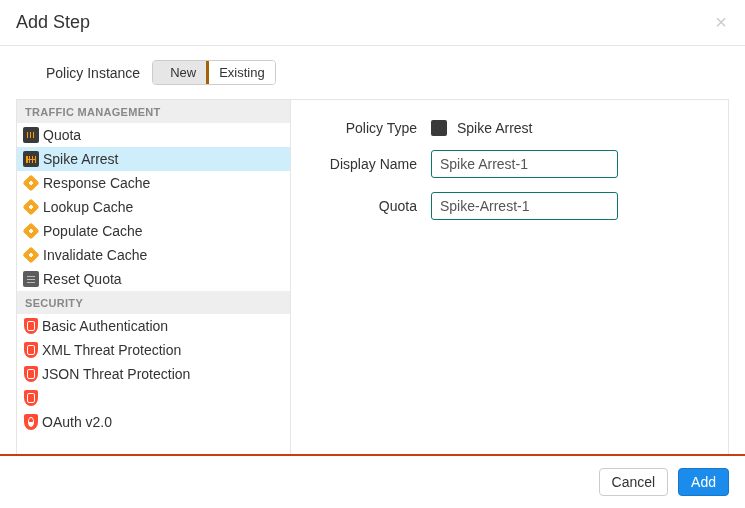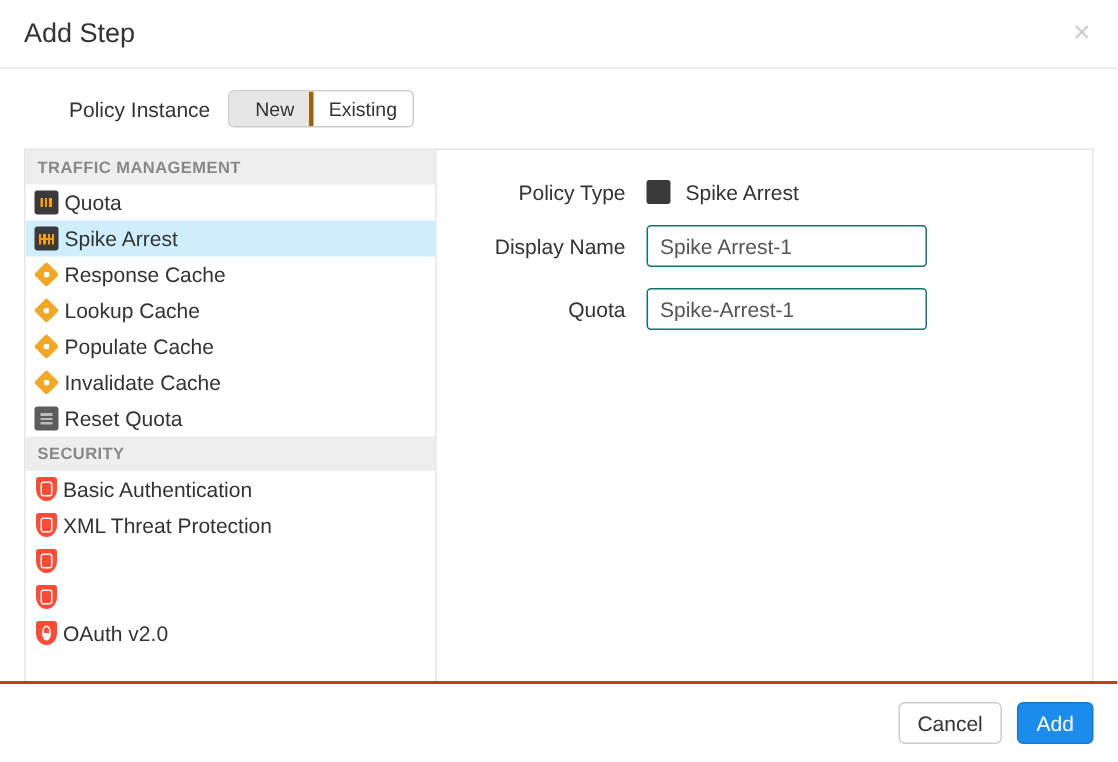--- a/index.html
+++ b/index.html
@@ -276,20 +276,21 @@
           <li class="policy-item">
             <span class="policy-icon icon-shield"></span>
             <span>Basic Authentication</span>
           </li>
           <li class="policy-item">
             <span class="policy-icon icon-shield"></span>
             <span>XML Threat Protection</span>
           </li>
           <li class="policy-item">
             <span class="policy-icon icon-shield"></span>
+            <span>JSON Threat Protection</span>
           </li>
           <li class="policy-item">
             <span class="policy-icon icon-shield"></span>
           </li>
           <li class="policy-item">
             <span class="policy-icon icon-oauth"></span>
             <span>OAuth v2.0</span>
           </li>
         </ul>
       </div>

